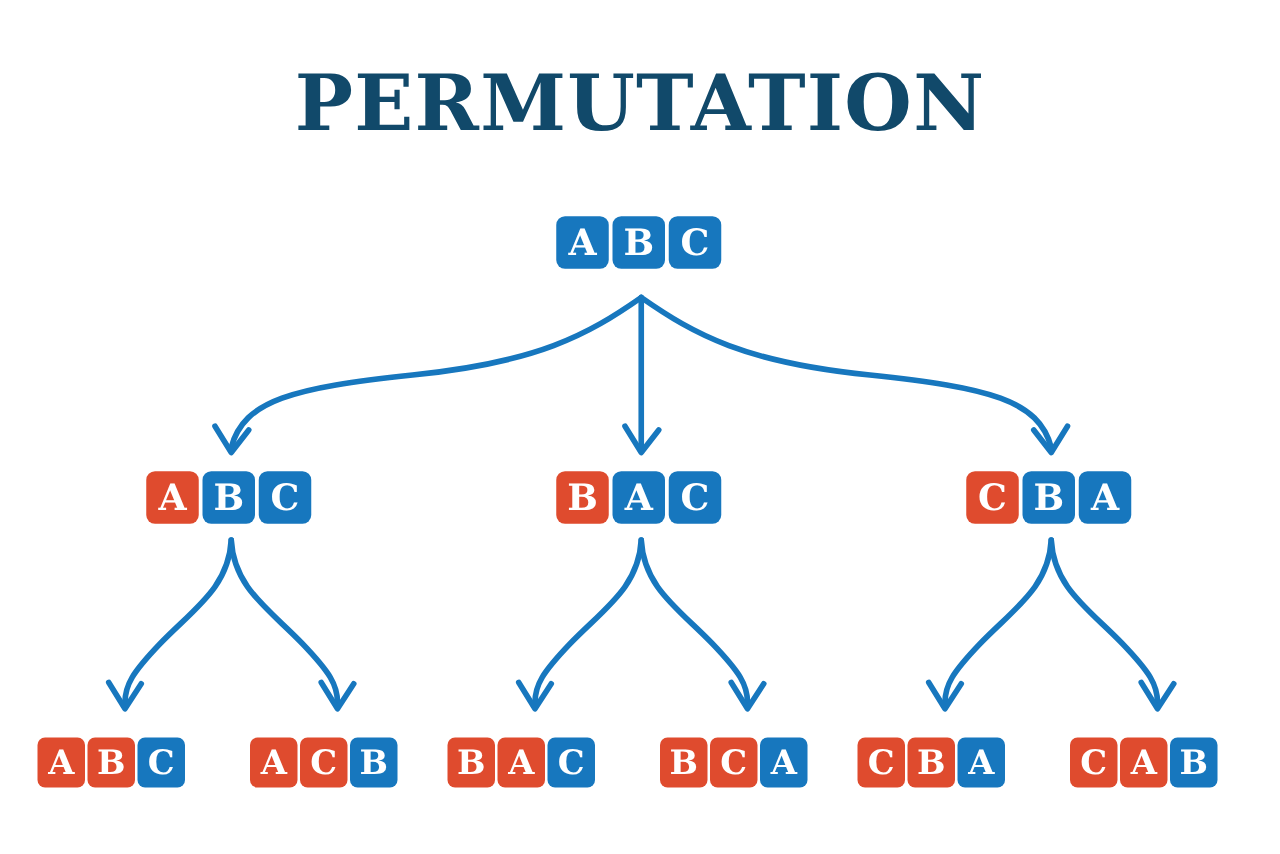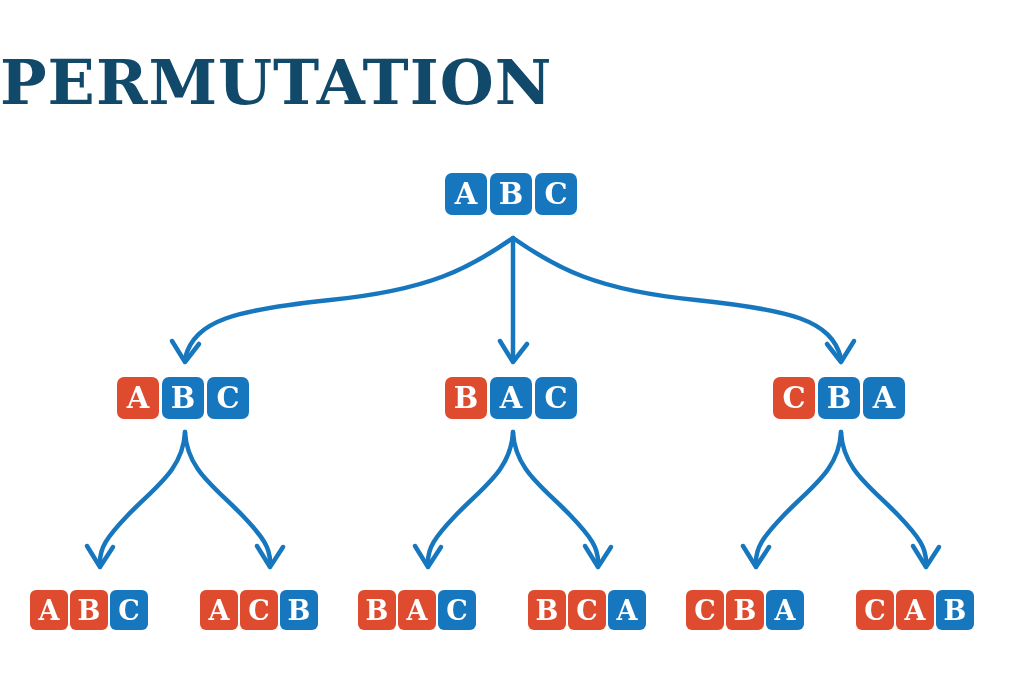--- a/index.html
+++ b/index.html
@@ -16,20 +16,21 @@
     width: 1024px;
     height: 683px;
     background: #ffffff;
     overflow: hidden;
   }
   #title {
     position: absolute;
     top: 52px;
     left: 0;
     width: 1024px;
+    text-align: center;
     font-family: "DejaVu Serif", "Liberation Serif", serif;
     font-weight: bold;
     font-size: 62px;
     letter-spacing: 1px;
     color: #11496A;
     line-height: 1;
     white-space: nowrap;
   }
   #edges {
     position: absolute;

